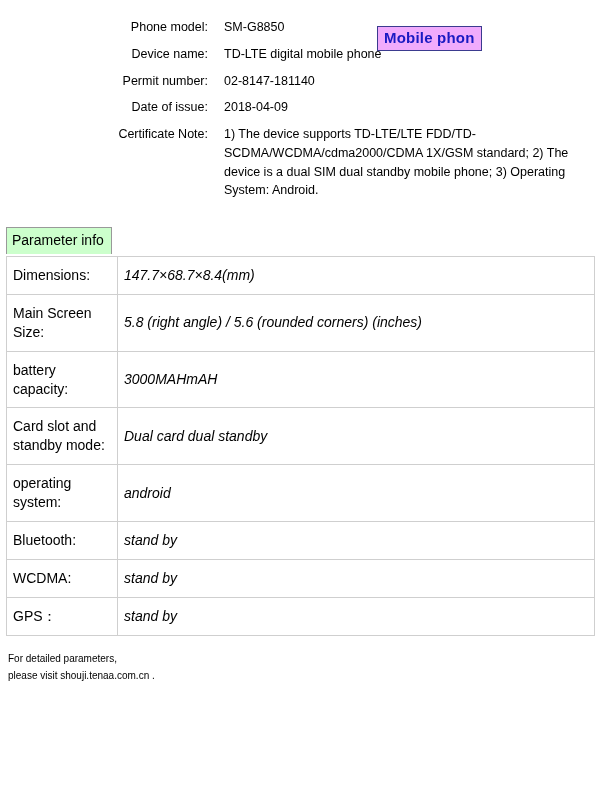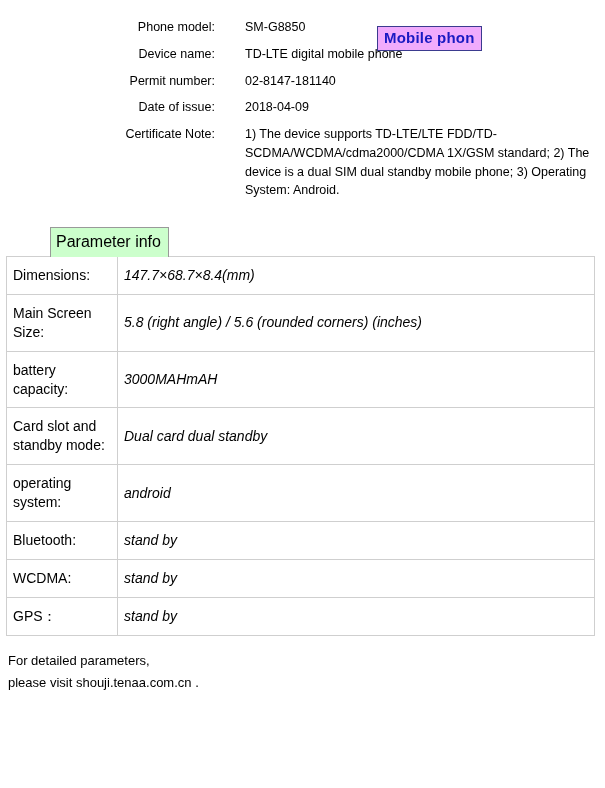--- a/index.html
+++ b/index.html
@@ -25,21 +25,21 @@
   
   .top-block {
     padding: 14px 0 0 0;
   }
   table.top-table {
     border-collapse: collapse;
     width: 100%;
   }
   table.top-table td {
     vertical-align: top;
-    padding: 4px 15px;
+    padding: 4px 8px;
   }
   td.top-label {
     width: 200px;
     text-align: right;
     padding-right: 14px;
     color: #000;
     line-height: 1.5;
   }
   td.top-value {
     text-align: left;
@@ -70,26 +70,25 @@
   .param-tab-wrap {
     margin-top: 22px;
     padding-left: 6px;
     height: 30px;
   }
   .param-tab {
     display: inline-block;
     background: #ccffcc;
     border: 1px solid #999999;
     border-bottom: none;
-    font-size: 16px;
+    font-size: 14px;
     padding: 3px 7px 4px 5px;
     line-height: 1.35;
     position: relative;
     top: 1px;
-    margin-left: 44px;
   }
 
   
   table.param-table {
     border-collapse: collapse;
     width: 589px;
     margin-left: 6px;
     table-layout: fixed;
   }
   table.param-table td {
@@ -105,21 +104,21 @@
   td.p-val {
     padding-left: 10px;
     font-style: italic;
   }
 
   
   .footer {
     margin-top: 14px;
     padding-left: 8px;
     line-height: 1.7;
-    font-size: 13px;
+    font-size: 10px;
   }
 </style>
 </head>
 <body>
 
 <div class="page">
 
   <div class="top-block">
     <table class="top-table">
       <tbody>

